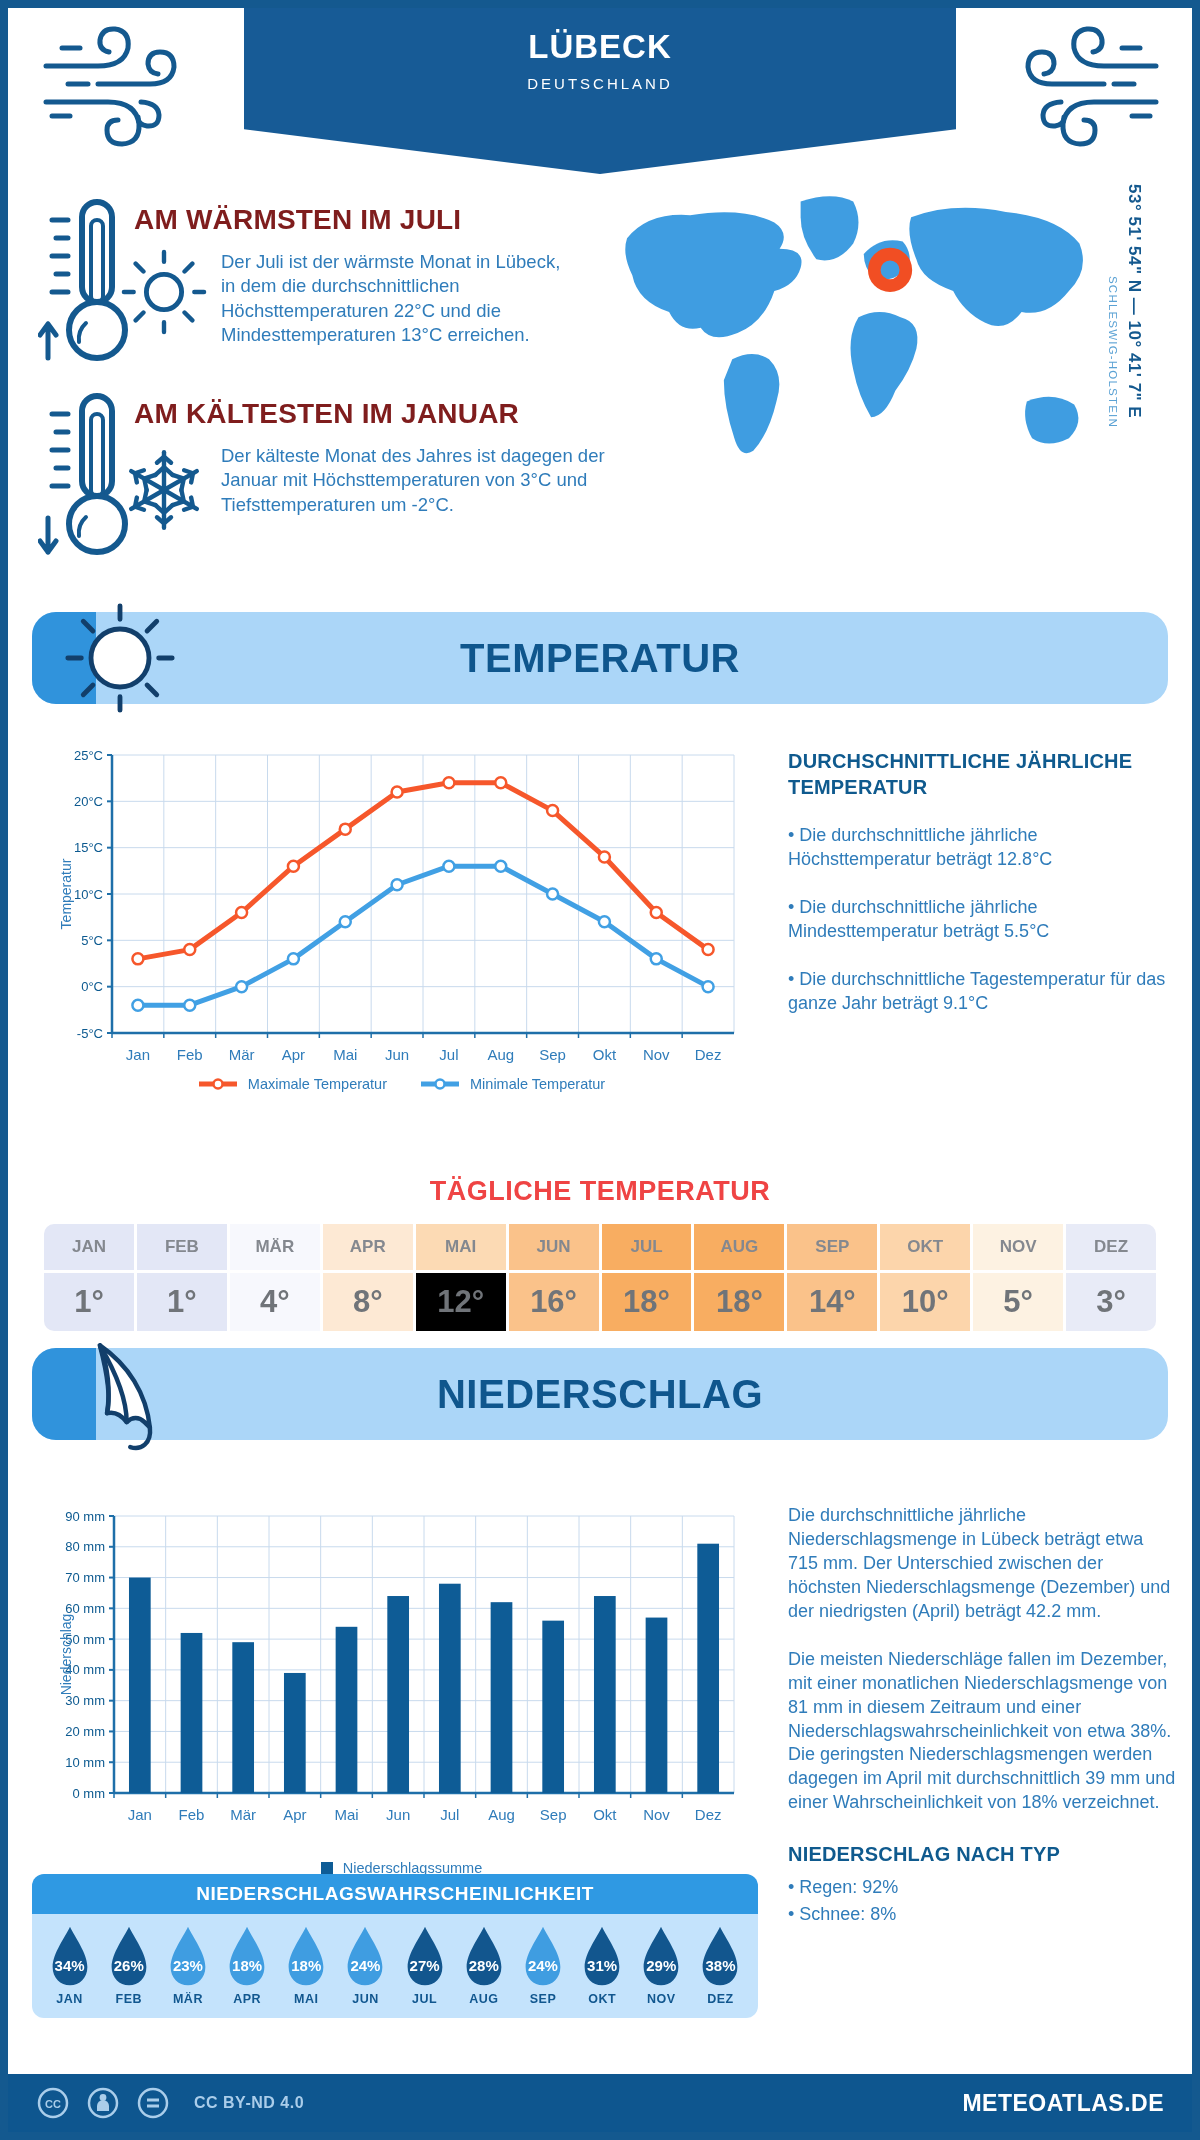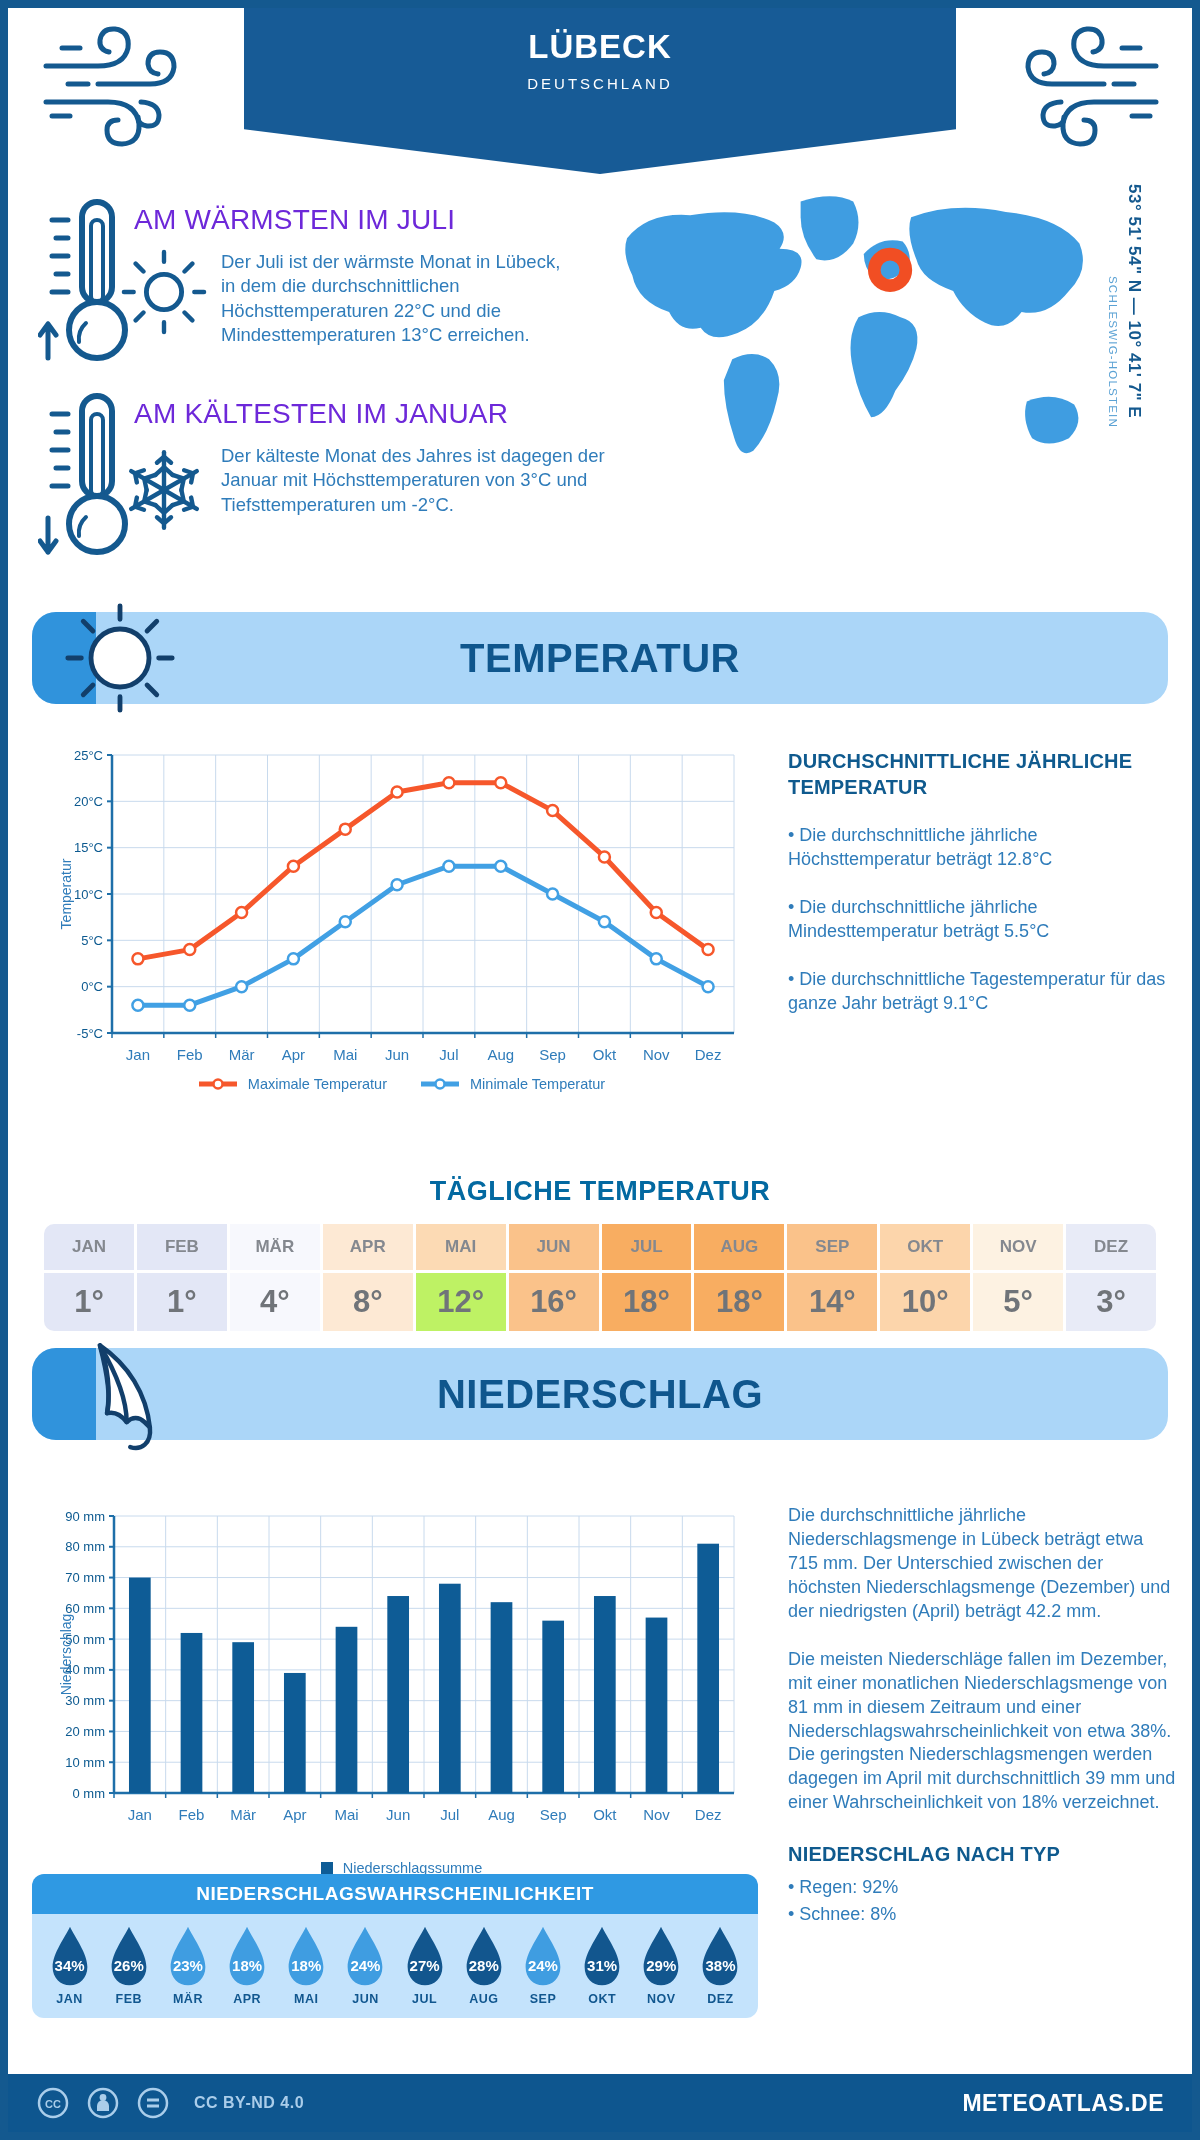--- a/index.html
+++ b/index.html
@@ -11,21 +11,21 @@
   
   .header-banner {
     position:absolute; left:236px; top:0; width:712px; height:166px;
     background:#175b96; color:#fff; text-align:center;
     clip-path:polygon(0 0,100% 0,100% 73%,50% 100%,0 73%);
   }
   .header-title { font-size:33px; font-weight:bold; letter-spacing:1px; padding-top:20px; }
   .header-subtitle { font-size:15px; letter-spacing:3px; margin-top:9px; }
   .wind { position:absolute; width:150px; height:132px; }
   
-  .hl-heading { position:absolute; font-size:28px; font-weight:normal; color:#6d28d9; letter-spacing:.2px; }
+  .hl-heading { position:absolute; font-size:28px; font-weight:bold; color:#7f1d1d; letter-spacing:.2px; }
   .hl-text { position:absolute; font-size:18.5px; line-height:1.32; color:#2f7cba; }
   
   .vert { position:absolute; writing-mode:vertical-rl; line-height:1; }
   .map-coords { left:1118px; top:176px; font-size:17px; font-weight:bold; color:#14598f; letter-spacing:.5px; }
   .map-region { left:1098px; top:268px; font-size:11.5px; color:#5ba2d4; letter-spacing:1.2px; }
   
   .section-banner {
     position:absolute; left:24px; width:1136px; height:92px;
     background:#abd6f8; border-radius:24px;
   }
@@ -49,21 +49,21 @@
   .precip-col .col-heading { margin-top:26px; }
   .precip-col .ptype { margin-top:10px; font-size:18px; color:#2f7cba; }
   .precip-col .ptype + .ptype { margin-top:6px; }
   
   .chart { position:absolute; left:48px; }
   .legend-row { position:absolute; left:48px; width:690px; display:flex; justify-content:center; gap:32px;
                 font-size:14.5px; color:#2f7cba; align-items:center; }
   .legend-item { display:flex; align-items:center; gap:9px; }
   
   .daily-heading { position:absolute; left:0; right:0; top:1168px; text-align:center;
-                   font-size:27px; font-weight:bold; color:#0369a1; letter-spacing:.5px; }
+                   font-size:27px; font-weight:bold; color:#ef4444; letter-spacing:.5px; }
   .tt-wrap { position:absolute; left:36px; top:1216px; width:1112px; display:flex; gap:3px;
              border-radius:10px; overflow:hidden; }
   .tt-col { flex:1; display:flex; flex-direction:column; gap:3px; }
   .tt-head { height:46px; line-height:46px; text-align:center; font-weight:bold; font-size:17px; color:#84888f; }
   .tt-val  { height:58px; line-height:58px; text-align:center; font-weight:bold; font-size:31px; color:#707479; }
   
   .prob-panel { position:absolute; left:24px; top:1866px; width:726px; border-radius:12px; overflow:hidden; }
   .prob-header { height:40px; background:#2f99e3; color:#fff; font-weight:bold; font-size:19px;
                  display:flex; align-items:center; justify-content:center; letter-spacing:.5px; }
   .prob-body { background:#c4e3fc; padding:10px 8px 12px 8px; display:flex; }
@@ -300,21 +300,21 @@
       <div class="tt-col">
         <div class="tt-head" style="background: rgb(247, 248, 253);">MÄR</div>
         <div class="tt-val" style="background: rgb(247, 248, 253);">4°</div>
       </div>
       <div class="tt-col">
         <div class="tt-head" style="background: rgb(253, 233, 212);">APR</div>
         <div class="tt-val" style="background: rgb(253, 233, 212);">8°</div>
       </div>
       <div class="tt-col">
         <div class="tt-head" style="background: rgb(252, 218, 180);">MAI</div>
-        <div class="tt-val" style="background: #bef264;">12°</div>
+        <div class="tt-val" style="background: #000000;">12°</div>
       </div>
       <div class="tt-col">
         <div class="tt-head" style="background: rgb(250, 194, 138);">JUN</div>
         <div class="tt-val" style="background: rgb(250, 194, 138);">16°</div>
       </div>
       <div class="tt-col">
         <div class="tt-head" style="background: rgb(248, 173, 97);">JUL</div>
         <div class="tt-val" style="background: rgb(248, 173, 97);">18°</div>
       </div>
       <div class="tt-col">

